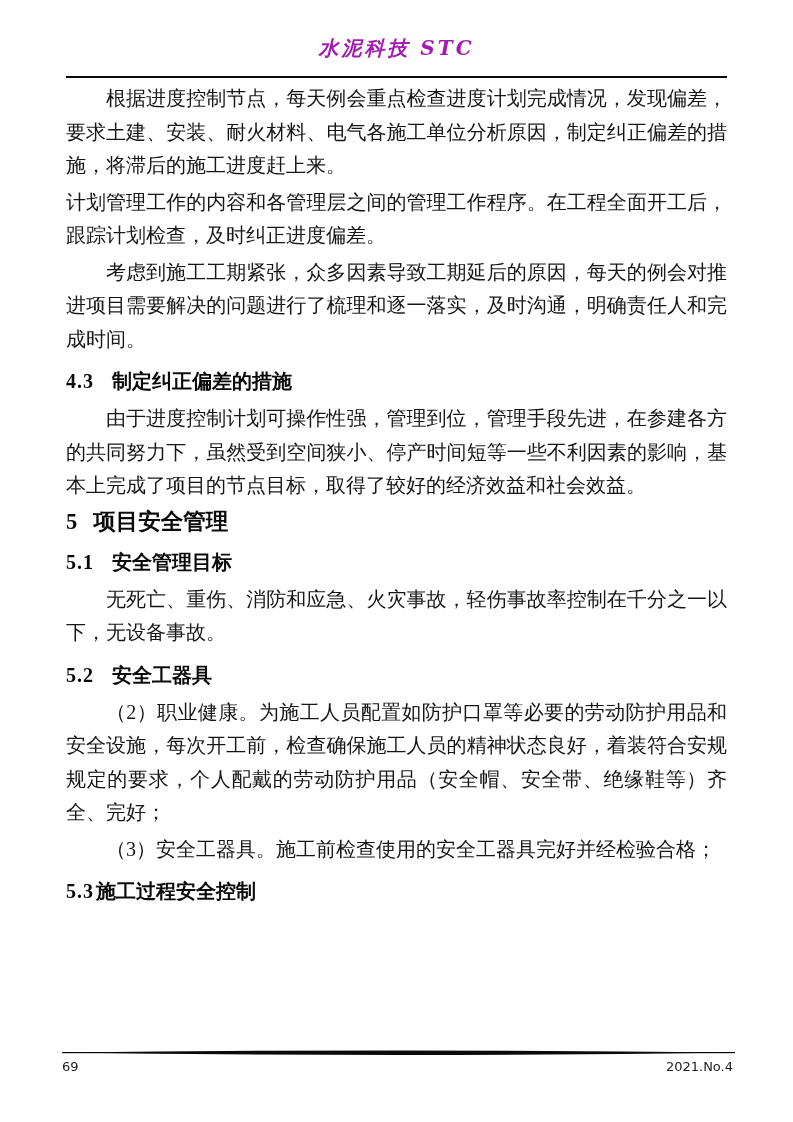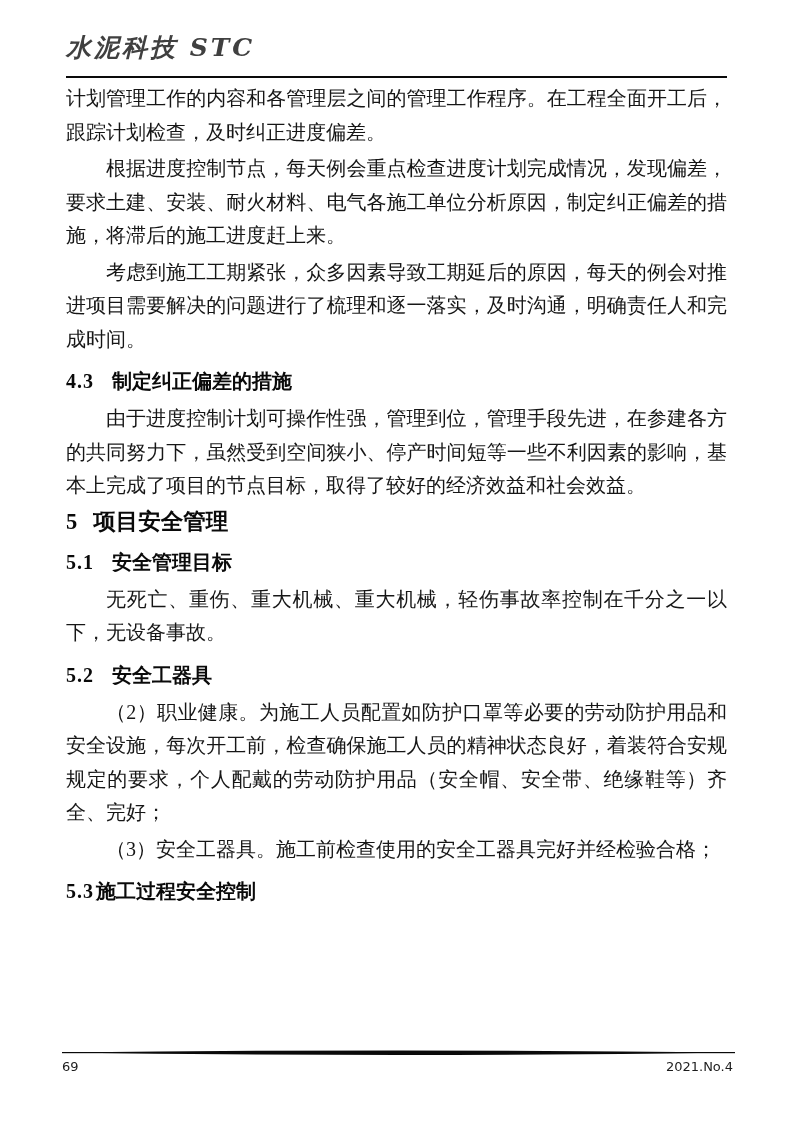--- a/index.html
+++ b/index.html
@@ -22,28 +22,28 @@
     top: 0;
     bottom: 0;
   }
   
   .page-header {
     padding-top: 30px;
     border-bottom: 2.5px solid #0a0a0a;
     padding-bottom: 10px;
   }
   .journal-title {
-    text-align: left;
+    text-align: center;
     font-family: "DejaVu Serif", serif;
     font-style: italic;
     font-weight: 600;
-    font-size: 25px;
+    font-size: 20px;
     line-height: 36px;
     letter-spacing: 3px;
-    color: #404040;
+    color: #a21caf;
   }
   
   .doc-body {
     margin-top: 4px;
   }
   p.body-par {
     font-size: 20px;
     line-height: 33.5px;
     text-align: justify;
     text-justify: inter-ideograph;
@@ -115,41 +115,41 @@
 
 <div class="page">
 
   <div class="page-header">
     <div class="journal-title">水泥科技 STC</div>
   </div>
   <div></div>
 
   <div class="doc-body">
 
+    <p class="body-par indent">根据进度控制节点，每天例会重点检查进度计划完成情况，发现偏差，要求土建、安装、耐火材料、电气各施工单位分析原因，制定纠正偏差的措施，将滞后的施工进度赶上来。</p>
+
     <p class="body-par">计划管理工作的内容和各管理层之间的管理工作程序。在工程全面开工后，跟踪计划检查，及时纠正进度偏差。</p>
-
-    <p class="body-par indent">根据进度控制节点，每天例会重点检查进度计划完成情况，发现偏差，要求土建、安装、耐火材料、电气各施工单位分析原因，制定纠正偏差的措施，将滞后的施工进度赶上来。</p>
 
     <p class="body-par indent">考虑到施工工期紧张，众多因素导致工期延后的原因，每天的例会对推进项目需要解决的问题进行了梳理和逐一落实，及时沟通，明确责任人和完成时间。</p>
 
     <h3 class="sec-heading h-level2">
       <span class="h-num gap-wide">4.3</span><span>制定纠正偏差的措施</span>
     </h3>
 
     <p class="body-par indent">由于进度控制计划可操作性强，管理到位，管理手段先进，在参建各方的共同努力下，虽然受到空间狭小、停产时间短等一些不利因素的影响，基本上完成了项目的节点目标，取得了较好的经济效益和社会效益。</p>
 
     <h2 class="sec-heading h-level1">
       <span class="h-num gap-mid">5</span><span>项目安全管理</span>
     </h2>
 
     <h3 class="sec-heading h-level2">
       <span class="h-num gap-wide">5.1</span><span>安全管理目标</span>
     </h3>
 
-    <p class="body-par indent">无死亡、重伤、重大机械、重大机械，轻伤事故率控制在千分之一以下，无设备事故。</p>
+    <p class="body-par indent">无死亡、重伤、消防和应急、火灾事故，轻伤事故率控制在千分之一以下，无设备事故。</p>
 
     <h3 class="sec-heading h-level2">
       <span class="h-num gap-wide">5.2</span><span>安全工器具</span>
     </h3>
 
 
     <p class="body-par indent">（2）职业健康。为施工人员配置如防护口罩等必要的劳动防护用品和安全设施，每次开工前，检查确保施工人员的精神状态良好，着装符合安规规定的要求，个人配戴的劳动防护用品（安全帽、安全带、绝缘鞋等）齐全、完好；</p>
 
     <p class="body-par indent">（3）安全工器具。施工前检查使用的安全工器具完好并经检验合格；</p>
 

